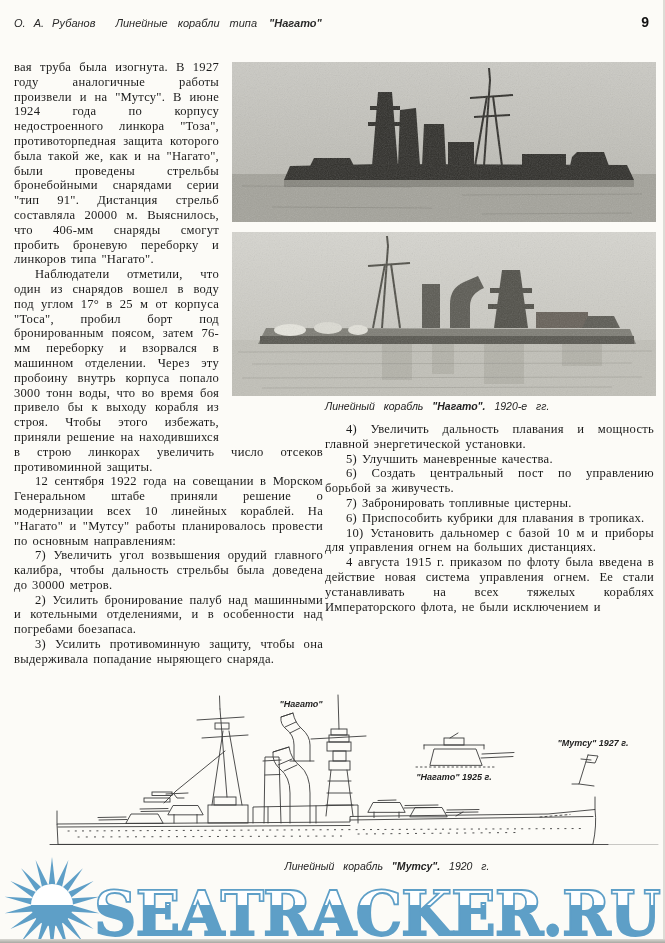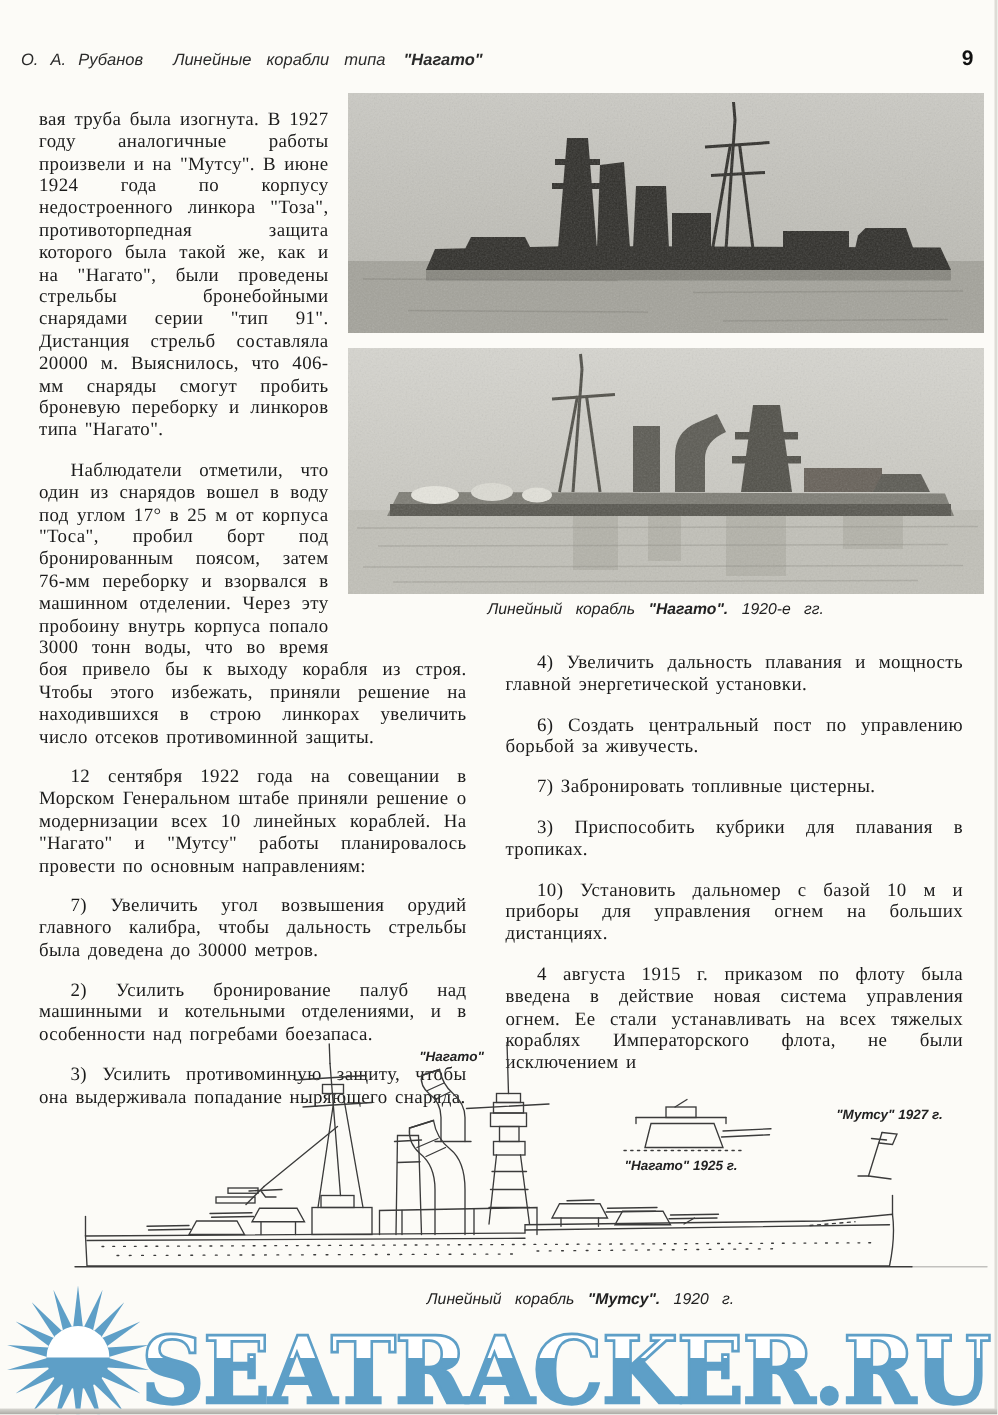--- a/index.html
+++ b/index.html
@@ -4,35 +4,35 @@
 <style>
   html,body{margin:0;padding:0;background:#e9e8e4;}
   .page{
     position:relative;width:665px;height:943px;margin:0 auto;
     background:#fcfbf7;overflow:hidden;
     font-family:"Liberation Serif","DejaVu Serif",serif;
     color:#1b1b1b;
   }
   
   .header{
-    position:absolute;left:14px;top:30px;right:16px;height:18px;
+    position:absolute;left:14px;top:14px;right:16px;height:18px;
     font-family:"Liberation Sans","DejaVu Sans",sans-serif;
     font-style:italic;font-size:11px;color:#2a2a2a;
     display:flex;align-items:baseline;
   }
   .header .author{word-spacing:5px;}
   .header .series{margin-left:20px;word-spacing:7px;}
   .header .series-ship{margin-left:12px;font-weight:bold;}
   .header .pagenum{
     margin-left:auto;font-style:normal;font-weight:bold;
     font-size:14px;color:#111;
   }
   
   .bodytext p{
-    margin:12px;text-indent:21px;text-align:justify;
+    margin:0;text-indent:21px;text-align:justify;
     font-size:12.6px;line-height:14.8px;
     letter-spacing:0.25px;word-spacing:1.5px;
   }
   .bodytext p.cont{text-indent:0;}
   .col-left{position:absolute;left:14px;top:60px;width:309px;}
   .col-left .photo-spacer{float:right;width:104px;height:374px;}
   .col-right{position:absolute;left:325px;top:422px;width:329px;}
   
   .photo-stack{position:absolute;left:232px;top:62px;width:424px;}
   .photo{display:block;margin:0 0 10px 0;}
@@ -182,23 +182,24 @@
   </div>
 
   <div class="caption photo-caption">
     <span>Линейный  корабль</span>
     <b>"Нагато".</b>
     <span>1920-е  гг.</span>
   </div>
 
   <div class="col-right bodytext">
     <p>4) Увеличить дальность плавания и мощность главной энергетической установки.</p>
+    <p>5) Улучшить маневренные качества.</p>
     <p>6) Создать центральный пост по управлению борьбой за живучесть.</p>
     <p>7) Забронировать топливные цистерны.</p>
-    <p>3) Приспособить кубрики для плавания в тропиках.</p>
+    <p>6) Приспособить кубрики для плавания в тропиках.</p>
     <p>10) Установить дальномер с базой 10 м и приборы для управления огнем на больших дистанциях.</p>
     <p>4 августа 1915 г. приказом по флоту была введена в действие новая система управления огнем. Ее стали устанавливать на всех тяжелых кораблях Императорского флота, не были исключением и</p>
   </div>
 
   <div class="drawing-wrap">
     <svg width="612" height="169" viewBox="0 0 612 169">
       <g stroke="#3b3b3b" stroke-width="0.9" fill="none" stroke-linecap="round">
 
         <line x1="2" y1="151.5" x2="560" y2="151.5"></line>
         <line x1="560" y1="151.5" x2="610" y2="151.5" opacity="0.3"></line>

